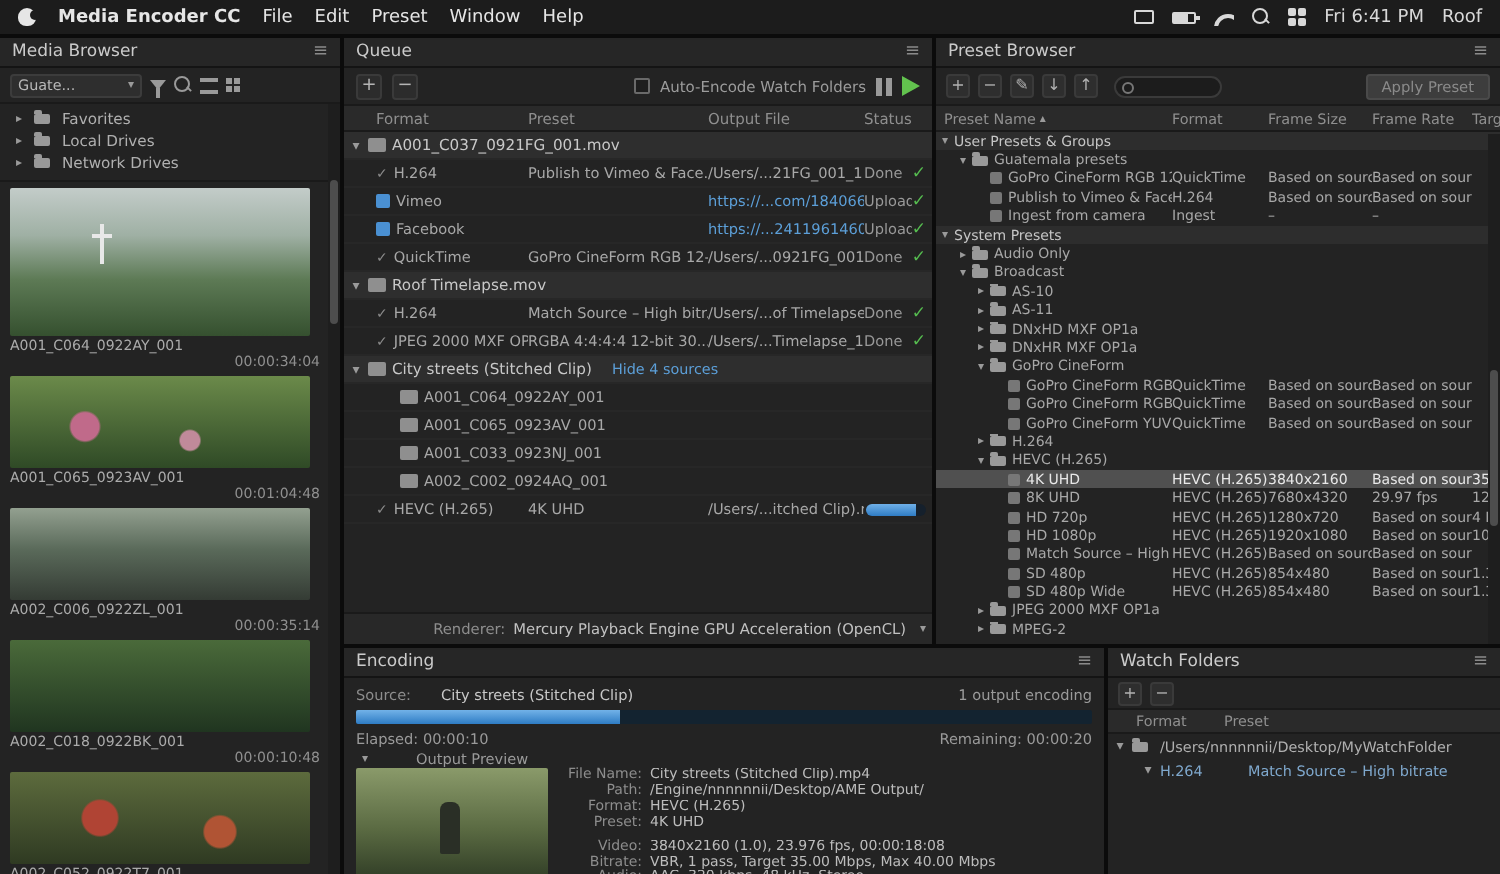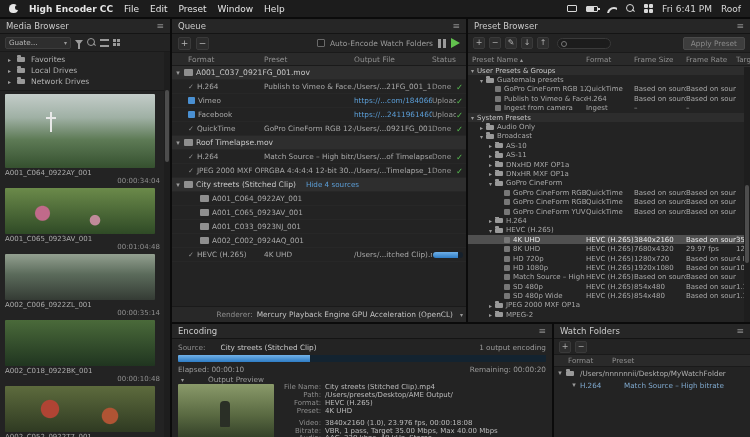--- a/index.html
+++ b/index.html
@@ -145,21 +145,21 @@
 .vscroll{position:absolute;right:0;width:6px;bottom:0;background:#1e1e1e}
 .vthumb{position:absolute;left:1px;width:4px;border-radius:2px;background:#4d4d4d}
 </style>
 </head>
 <body>
 
 <div class="app">
 
   <div class="menubar">
     <span class="apple-icon"></span>
-    <span class="m-app">High Encoder CC</span>
+    <span class="m-app">Media Encoder CC</span>
     <span>File</span>
     <span>Edit</span>
     <span>Preset</span>
     <span>Window</span>
     <span>Help</span>
     <span class="m-right">
       <span class="mi-display"></span>
       <span class="mi-batt"></span>
       <span class="mi-wifi"></span>
       <span class="mi-search"></span>
@@ -694,21 +694,21 @@
             </div>
             <div class="enc-main">
               <div class="enc-thumb"></div>
               <div class="enc-details">
                 <div class="dr">
                     <span class="dl">File Name:</span>
                     <span class="dv">City streets (Stitched Clip).mp4</span>
                   </div>
                 <div class="dr">
                     <span class="dl">Path:</span>
-                    <span class="dv">/Users/presets/Desktop/AME Output/</span>
+                    <span class="dv">/Engine/nnnnnnii/Desktop/AME Output/</span>
                   </div>
                 <div class="dr">
                     <span class="dl">Format:</span>
                     <span class="dv">HEVC (H.265)</span>
                   </div>
                 <div class="dr">
                     <span class="dl">Preset:</span>
                     <span class="dv">4K UHD</span>
                   </div>
                 <div class="dr gap">

